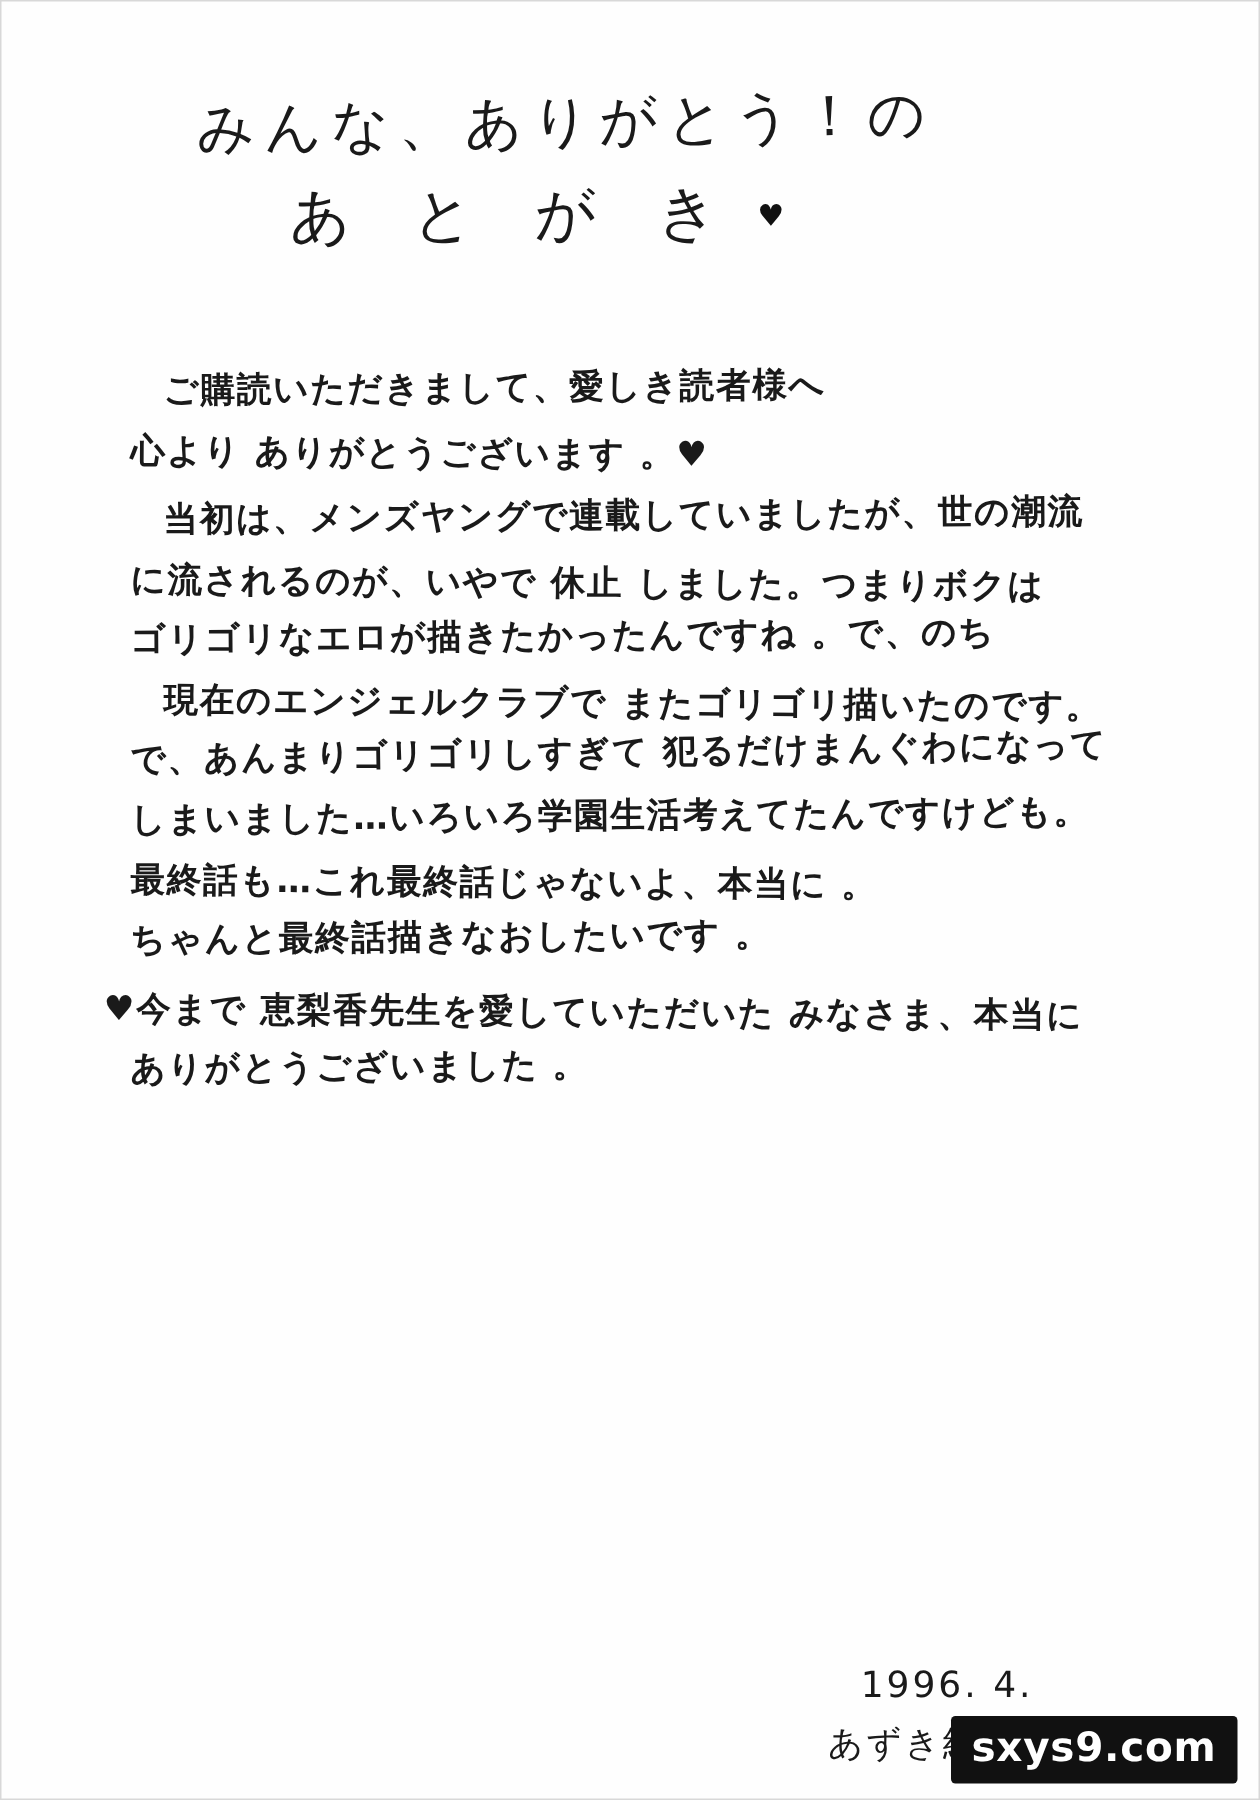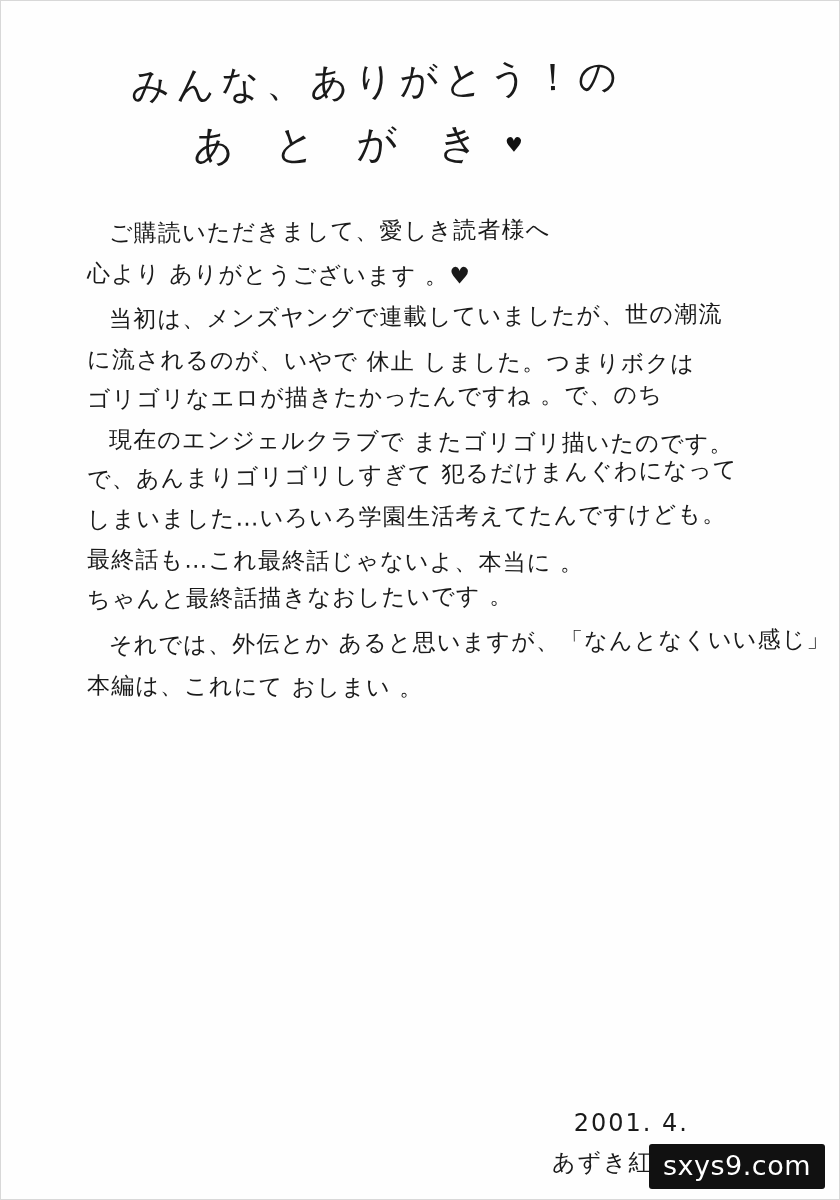--- a/index.html
+++ b/index.html
@@ -52,22 +52,23 @@
   .title-heart {
     font-size: 20px;
     color: #111;
     margin-left: 12px;
     letter-spacing: 0;
     vertical-align: 4px;
   }
   .body-block {
     position: absolute;
     left: 86px;
-    top: 212px;
+    top: 240px;
     width: 680px;
+    font-weight: bold;
   }
   .para {
     margin: 0 0 6px 0;
   }
   .line {
     font-size: 23px;
     line-height: 40px;
     letter-spacing: 1.2px;
     white-space: nowrap;
   }
@@ -98,21 +99,21 @@
     white-space: nowrap;
   }
   .watermark {
     position: absolute;
     right: 14px;
     bottom: 10px;
     background: #111111;
     color: #ffffff;
     font-family: "DejaVu Sans", sans-serif;
     font-size: 27px;
-    font-weight: normal;
+    font-weight: bold;
     letter-spacing: 0.5px;
     padding: 6px 14px 8px 14px;
     border-radius: 3px;
   }
   .skew-a { transform: rotate(-0.5deg); transform-origin: left center; }
   .skew-b { transform: rotate(0.4deg); transform-origin: left center; }
   .skew-c { transform: rotate(-0.9deg); transform-origin: left center; }
 </style>
 </head>
 <body>
@@ -138,32 +139,32 @@
       <div class="line indent skew-a">当初は、メンズヤングで連載していましたが、世の潮流</div>
       <div class="line skew-b">に流されるのが、いやで 休止 しました。つまりボクは</div>
       <div class="line skew-a">ゴリゴリなエロが描きたかったんですね 。で、のち</div>
       <div class="line indent skew-b">現在のエンジェルクラブで またゴリゴリ描いたのです。</div>
       <div class="line skew-c">で、あんまりゴリゴリしすぎて 犯るだけまんぐわになって</div>
       <div class="line skew-a">しまいました…いろいろ学園生活考えてたんですけども。</div>
       <div class="line skew-b">最終話も…これ最終話じゃないよ、本当に 。</div>
       <div class="line skew-a">ちゃんと最終話描きなおしたいです 。</div>
     </div>
 
+    <div class="para">
+      <div class="line skew-b" style="margin-left:-18px;">♥今まで 恵梨香先生を愛していただいた みなさま、本当に</div>
+      <div class="line skew-a">ありがとうございました 。</div>
+    </div>
 
 
-    <div class="para">
-      <div class="line indent skew-a">それでは、外伝とか あると思いますが、「なんとなくいい感じ」</div>
-      <div class="line skew-b">本編は、これにて おしまい 。</div>
-    </div>
 
 
   </div>
 
   <div class="sign-block">
-    <div class="sign-date">2001. 4.</div>
+    <div class="sign-date">1996. 4.</div>
     <div class="sign-name">
       <span>あずき紅</span><span class="heart-inline">♥</span>
     </div>
   </div>
 
   <div class="watermark">sxys9.com</div>
 
 </div>
 
 </body></html>

